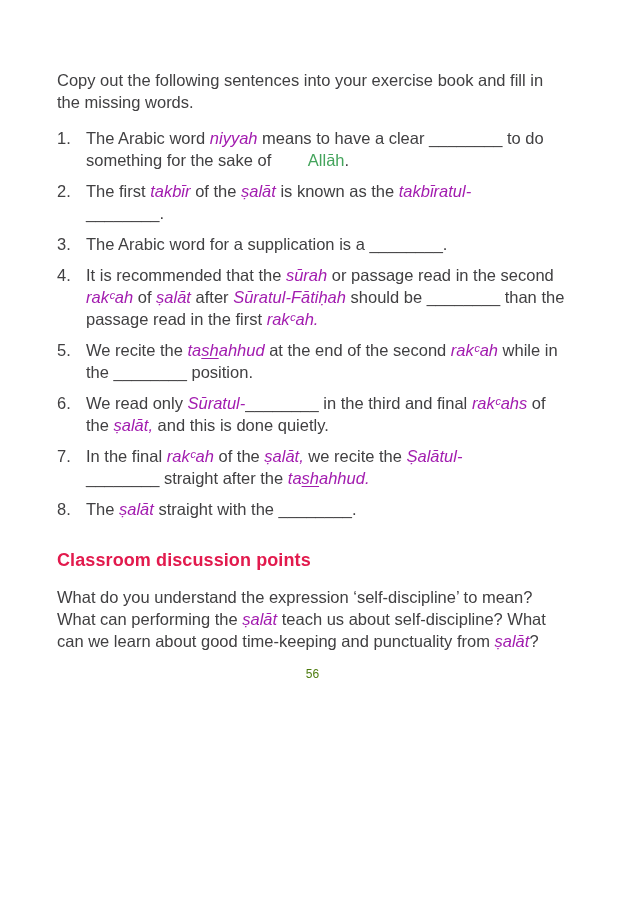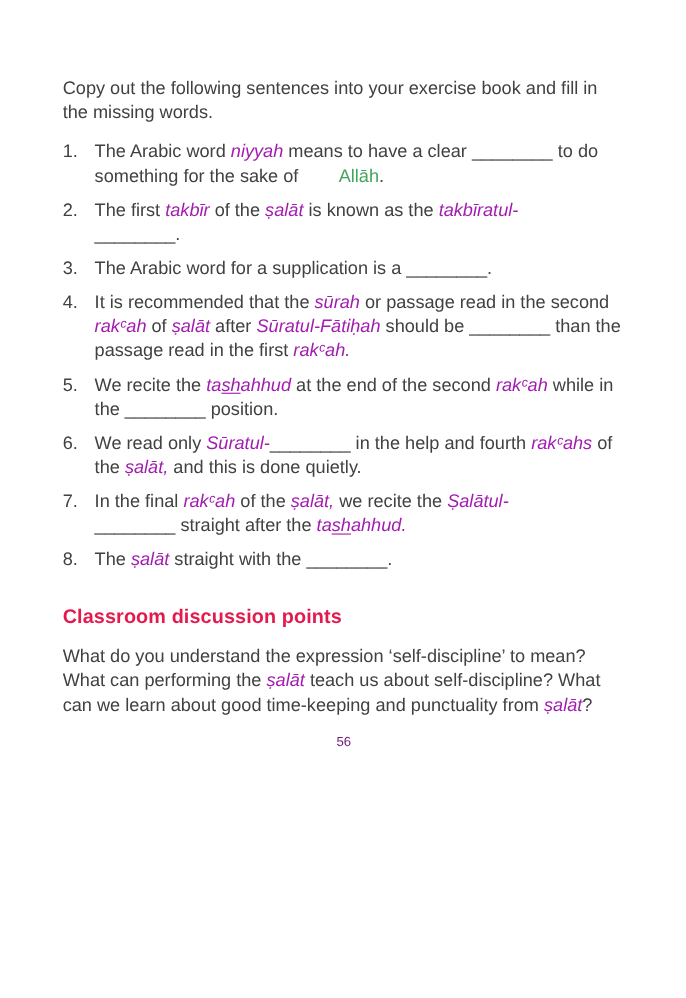--- a/index.html
+++ b/index.html
@@ -71,21 +71,21 @@
   }
   .u {
     text-decoration: underline;
     text-underline-offset: 2px;
     text-decoration-thickness: 1px;
   }
   .page-number {
     margin-top: 15px;
     text-align: center;
     font-size: 12px;
-    color: #701a75;
+    color: #4d7c0f;
   }
 </style>
 </head>
 <body>
 
 <div class="page">
 
 
   <p class="body-text"><span>Copy out the following sentences into your exercise book and fill in the missing words.</span></p>
 
@@ -105,21 +105,21 @@
     <li>
       <span class="num">4.</span>
       <div class="itext"><span>It is recommended that the </span><span class="ar">sūrah</span><span> or passage read in the second </span><span class="ar">rakᶜah</span><span> of </span><span class="ar">ṣalāt</span><span> after </span><span class="ar">Sūratul-Fātiḥah</span><span> should be ________ than the passage read in the first </span><span class="ar">rakᶜah.</span></div>
     </li>
     <li>
       <span class="num">5.</span>
       <div class="itext"><span>We recite the </span><span class="ar">ta</span><span class="ar u">sh</span><span class="ar">ahhud</span><span> at the end of the second </span><span class="ar">rakᶜah</span><span> while in the ________ position.</span></div>
     </li>
     <li>
       <span class="num">6.</span>
-      <div class="itext"><span>We read only </span><span class="ar">Sūratul-</span><span>________ in the help and fourth </span><span class="ar">rakᶜahs</span><span> of the </span><span class="ar">ṣalāt,</span><span> and this is done quietly.</span></div>
+      <div class="itext"><span>We read only </span><span class="ar">Sūratul-</span><span>________ in the third and final </span><span class="ar">rakᶜahs</span><span> of the </span><span class="ar">ṣalāt,</span><span> and this is done quietly.</span></div>
     </li>
     <li>
       <span class="num">7.</span>
       <div class="itext"><span>In the final </span><span class="ar">rakᶜah</span><span> of the </span><span class="ar">ṣalāt,</span><span> we recite the </span><span class="ar">Ṣalātul-</span><br><span>________ straight after the </span><span class="ar">ta</span><span class="ar u">sh</span><span class="ar">ahhud</span><span class="ar">.</span></div>
     </li>
     <li>
       <span class="num">8.</span>
       <div class="itext"><span>The </span><span class="ar">ṣalāt</span><span> straight with the ________.</span></div>
     </li>
   </ol>

